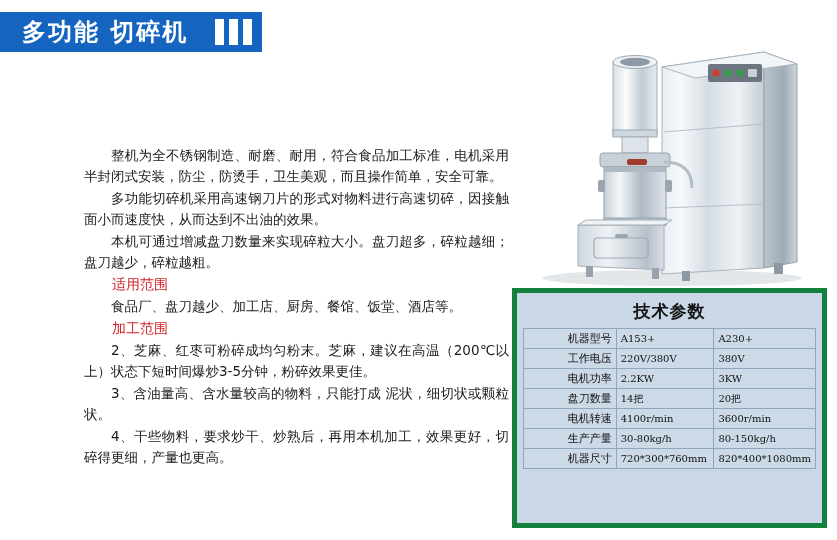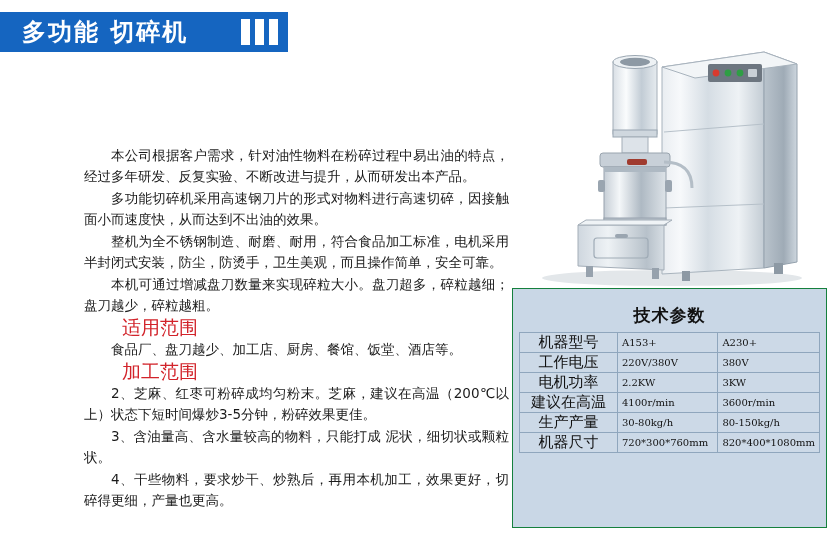--- a/index.html
+++ b/index.html
@@ -13,21 +13,21 @@
     font-family: "DejaVu Sans", "Liberation Sans", sans-serif;
     position: relative;
     overflow: hidden;
   }
 
   
   .header {
     position: absolute;
     left: 0;
     top: 12px;
-    width: 288px;
+    width: 262px;
     height: 40px;
     background: #1565c0;
     display: flex;
     align-items: center;
     box-sizing: border-box;
     padding-left: 22px;
   }
   .header-title {
     color: #ffffff;
     font-size: 24px;
@@ -63,21 +63,21 @@
   }
   .body-text p {
     margin: 0 0 1px 0;
     text-indent: 2em;
     text-align: justify;
   }
   .section-label {
     color: #d2232a;
     margin: 1px 0 0 0;
     text-indent: 0;
-    font-size: 19px;
+    font-size: 14px;
   }
   .plain-line {
     text-indent: 0;
     margin: 0;
   }
   .num-item {
     text-indent: 0;
     margin: 0;
     padding-left: 0;
   }
@@ -94,23 +94,23 @@
   }
 
   
   .spec-wrap {
     position: absolute;
     left: 512px;
     top: 288px;
     width: 315px;
     height: 240px;
     background: #c9d7e6;
-    border: 1px solid #15803d;
+    border: 5px solid #15803d;
     box-sizing: border-box;
-    padding: 13px 6px 6px 6px;
+    padding: 5px 6px 6px 6px;
   }
   .spec-title {
     text-align: center;
     font-size: 17px;
     color: #111;
     font-family: "DejaVu Serif", "Liberation Serif", serif;
     font-weight: bold;
     padding: 2px 0 5px 0;
     letter-spacing: 1px;
   }
@@ -122,45 +122,44 @@
     background: #ccd9e7;
   }
   table.spec td {
     border: 1px solid #8fa6bd;
     height: 19px;
     padding: 0 4px;
     font-family: "DejaVu Serif", "Liberation Serif", serif;
   }
   table.spec td.label {
     width: 33%;
-    text-align: center;
-    font-size: 15px;
+    text-align: right;
+    font-size: 11px;
   }
   table.spec td.val {
     width: 33.5%;
     text-align: left;
     font-size: 10px;
   }
 </style>
 </head>
 <body>
 
 <div class="header">
   <div class="header-title">多功能 切碎机</div>
   <div class="header-bars">
     <span></span>
     <span></span>
     <span></span>
   </div>
 </div>
 
 <div class="body-text">
-  <p>本公司根据客户需求，针对油性物料在粉碎过程中易出油的特点，经过多年研发、反复实验、不断改进与提升，从而研发出本产品。</p>
+  <p>整机为全不锈钢制造、耐磨、耐用，符合食品加工标准，电机采用半封闭式安装，防尘，防烫手，卫生美观，而且操作简单，安全可靠。</p>
   <p>多功能切碎机采用高速钢刀片的形式对物料进行高速切碎，因接触面小而速度快，从而达到不出油的效果。</p>
-  <p>整机为全不锈钢制造、耐磨、耐用，符合食品加工标准，电机采用半封闭式安装，防尘，防烫手，卫生美观，而且操作简单，安全可靠。</p>
   <p>本机可通过增减盘刀数量来实现碎粒大小。盘刀超多，碎粒越细；盘刀越少，碎粒越粗。</p>
 
   <p class="section-label">适用范围</p>
   <p class="plain-line">食品厂、盘刀越少、加工店、厨房、餐馆、饭堂、酒店等。</p>
 
   <p class="section-label">加工范围</p>
   <p class="num-item">2、芝麻、红枣可粉碎成均匀粉末。芝麻，建议在高温（200℃以上）状态下短时间爆炒3-5分钟，粉碎效果更佳。</p>
   <p class="num-item">3、含油量高、含水量较高的物料，只能打成 泥状，细切状或颗粒状。</p>
   <p class="num-item">4、干些物料，要求炒干、炒熟后，再用本机加工，效果更好，切碎得更细，产量也更高。</p>
 </div>
@@ -258,21 +257,26 @@
         <td class="label">工作电压</td>
         <td class="val">220V/380V</td>
         <td class="val">380V</td>
       </tr>
       <tr>
         <td class="label">电机功率</td>
         <td class="val">2.2KW</td>
         <td class="val">3KW</td>
       </tr>
       <tr>
-        <td class="label">建议在高温</td>
+        <td class="label">盘刀数量</td>
+        <td class="val">14把</td>
+        <td class="val">20把</td>
+      </tr>
+      <tr>
+        <td class="label">电机转速</td>
         <td class="val">4100r/min</td>
         <td class="val">3600r/min</td>
       </tr>
       <tr>
         <td class="label">生产产量</td>
         <td class="val">30-80kg/h</td>
         <td class="val">80-150kg/h</td>
       </tr>
       <tr>
         <td class="label">机器尺寸</td>

